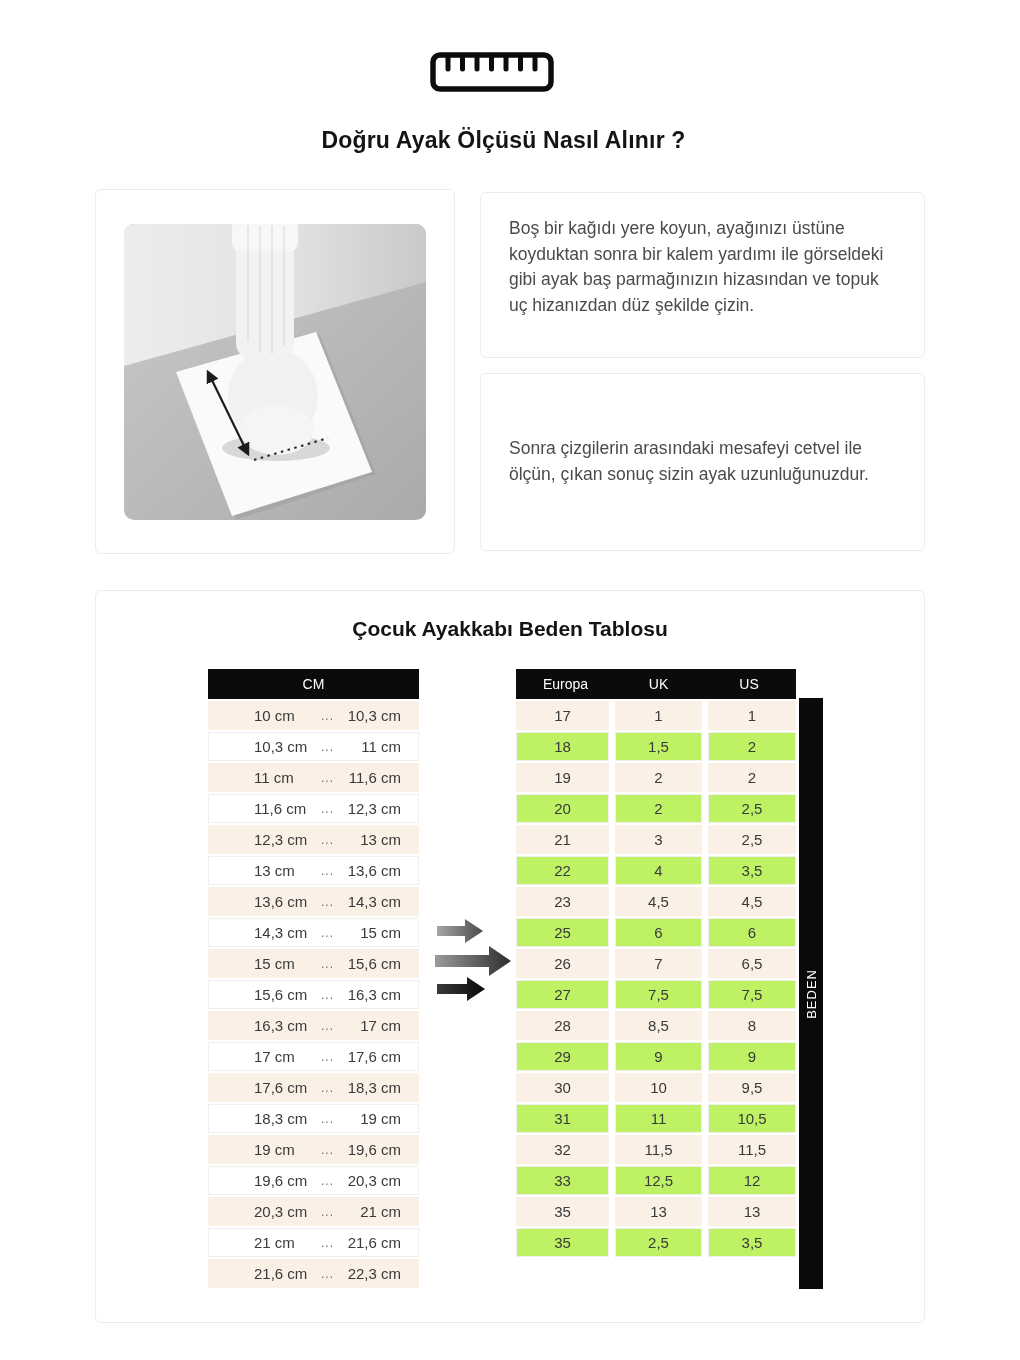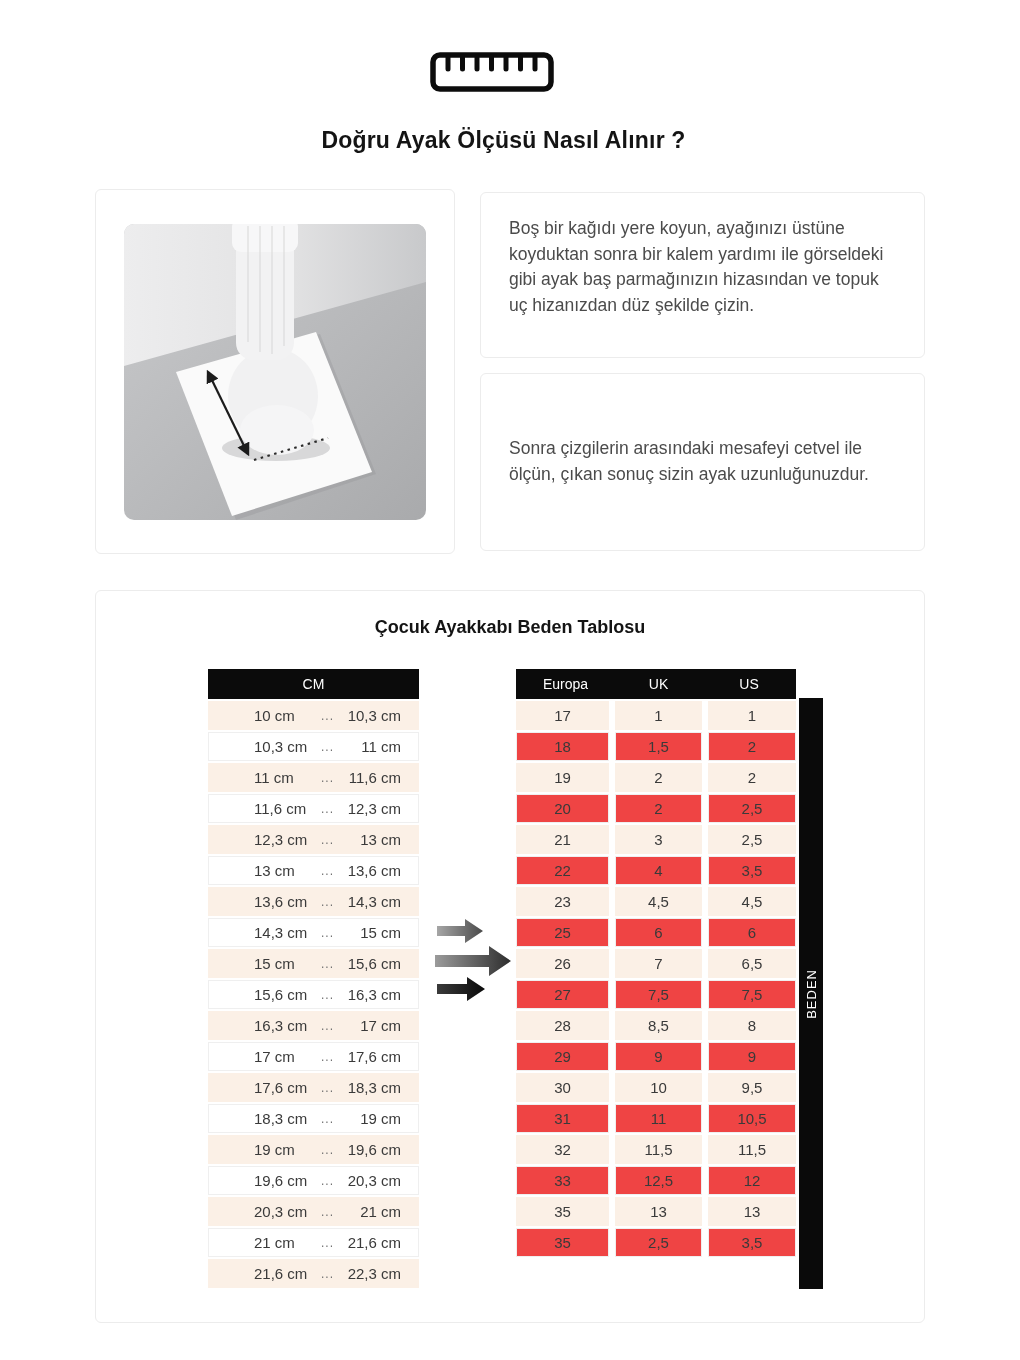--- a/index.html
+++ b/index.html
@@ -17,21 +17,21 @@
   .photo { position:absolute; left:28px; top:34px; width:302px; height:296px;
            border-radius:10px; overflow:hidden; }
   .inst-box-1 { left:480px; top:192px; width:445px; height:166px; }
   .inst-box-2 { left:480px; top:373px; width:445px; height:178px; display:flex; align-items:center;justify-content:center; }
   .inst-text { padding:23px 28px; font-size:17.5px; line-height:1.46; color:#4b4b4b; }
   .inst-box-2 .inst-text { padding:0 28px; }
 
   
   .chart-card { left:95px; top:590px; width:830px; height:733px; }
   .chart-title { position:absolute; left:0; top:26px; width:100%; text-align:center;
-                 font-size:18px; font-weight:bold; color:#141414; }
+                 font-size:21px; font-weight:bold; color:#141414; }
 
   .cm-table   { position:absolute; left:112px; top:78px; width:211px; }
   .size-table { position:absolute; left:420px; top:78px; width:280px; }
 
   .tbl-header { height:30px; margin-bottom:2px; background:#0b0b0b; color:#fff;
                 display:flex; align-items:center; font-size:14px; }
   .cm-table .tbl-header { justify-content:center; }
   .size-table .tbl-header span { text-align:center; }
   .size-table .tbl-header span:nth-child(1){ width:99px; }
   .size-table .tbl-header span:nth-child(2){ width:87px; }
@@ -39,21 +39,21 @@
 
   .cm-row { display:flex; align-items:center; height:29px; margin-bottom:2px;
             background:#fff; font-size:15px; color:#3a3a3a;padding-left:28px; }
   .cm-row:nth-of-type(even) { background:#fbf0e6; }
   .cm-row:nth-of-type(odd)  { box-shadow: inset 0 0 0 1px #efefef; }
   .cm-row .lo { flex:1; text-align:left;  padding-left:18px; }
   .cm-row .hi { flex:1; text-align:right; padding-right:18px; }
   .cm-row .dots { width:26px; text-align:center; font-size:12px; color:#6f6f6f; letter-spacing:1px; }
 
   .size-row { display:flex; height:29px; margin-bottom:2px; font-size:15px; color:#3a3a3a; }
-  .size-row .cell { display:flex; align-items:center; justify-content:center; background:#ef4444; }
+  .size-row .cell { display:flex; align-items:center; justify-content:center; background:#bef264; }
   .size-row .cell:nth-child(1){ width:93px; margin-right:6px; }
   .size-row .cell:nth-child(2){ width:87px; margin-right:6px; }
   .size-row .cell:nth-child(3){ width:88px; }
   .size-row:nth-of-type(even) .cell { background:#fbf0e6; }
   .size-row:nth-of-type(odd)  .cell { box-shadow: inset 0 0 0 1px #efefef; }
 
   .beden-bar { position:absolute; left:703px; top:107px; width:24px; height:591px;
                background:#0a0a0a; display:flex; align-items:center; justify-content:center; }
   .beden-bar span { writing-mode:vertical-rl; transform:rotate(180deg); color:#fff;
                     font-size:13px; letter-spacing:1px; }

